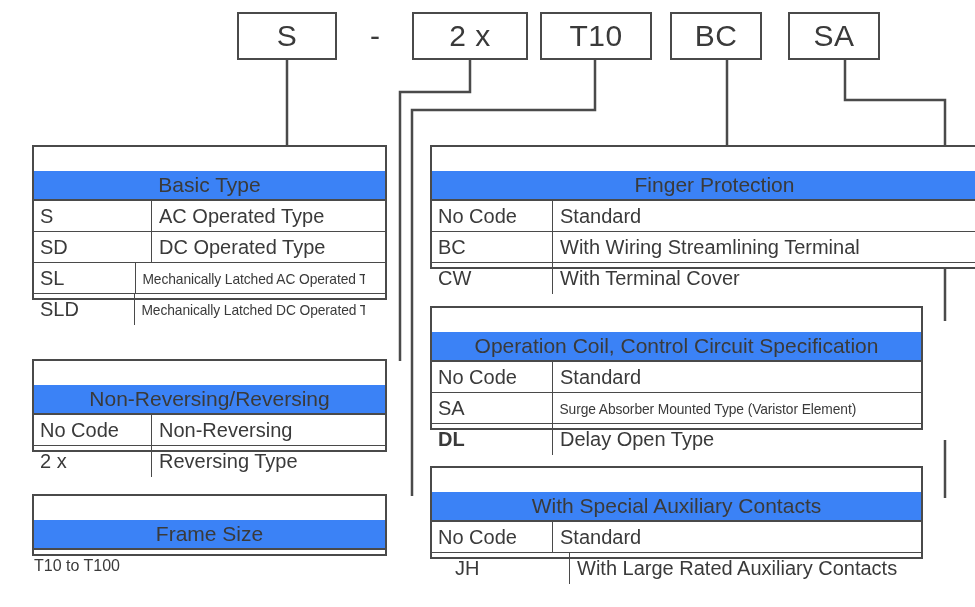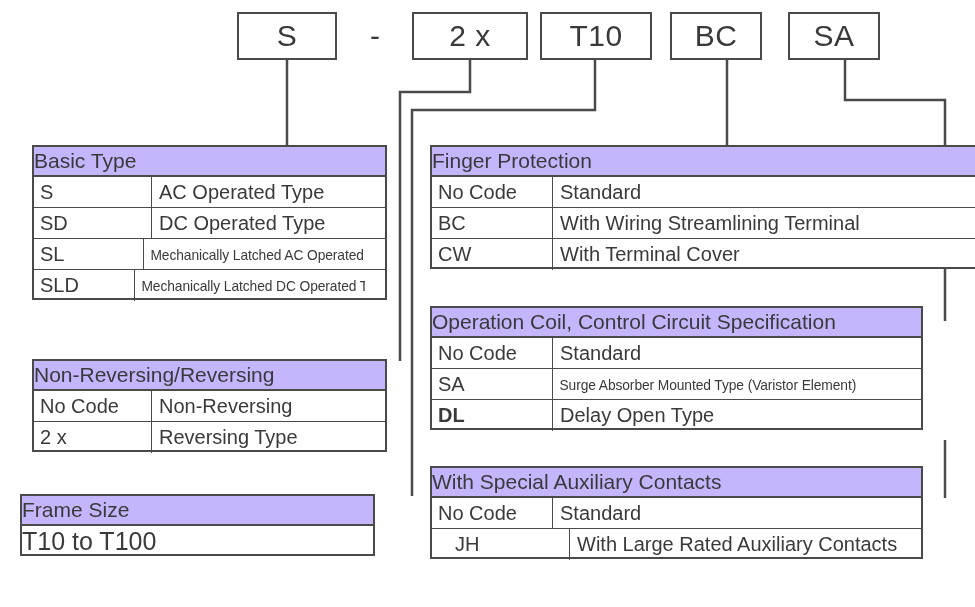--- a/index.html
+++ b/index.html
@@ -53,29 +53,30 @@
   
   .spec-table {
     position: absolute;
     box-sizing: border-box;
     border: 2px solid #4a4a4a;
     background: #ffffff;
     z-index: 2;
   }
   .tbl-header {
     box-sizing: border-box;
-    background: #c4b5fd;
+    background: #3b82f6;
     border-bottom: 2px solid #4a4a4a;
-    text-align: left;
+    text-align: center;
     font-size: 21px;
     line-height: 28px;
     height: 30px;
     color: #3a3a3a;
     white-space: nowrap;
     overflow: hidden;
+    margin-top: 24px;
   }
   .tbl-row {
     box-sizing: border-box;
     display: flex;
     height: 31px;
     border-bottom: 1.5px solid #4a4a4a;
   }
   .tbl-row:last-child {
     border-bottom: none;
   }
@@ -104,21 +105,21 @@
     font-size: 15px;
     transform: scaleX(0.92);
     transform-origin: left center;
     letter-spacing: -0.1px;
   }
   .cell-full {
     box-sizing: border-box;
     padding-left: 0;
     display: flex;
     align-items: center;
-    font-size: 25px;
+    font-size: 16px;
     white-space: nowrap;
     flex: 1;
   }
 </style>
 </head>
 <body>
 
 <div id="page">
 
   <svg id="connectors" viewBox="0 0 975 607" width="975" height="607">
@@ -167,21 +168,21 @@
 
     <div class="tbl-row">
       <div class="cell-code" style="width:118px;">S</div>
       <div class="cell-desc">AC Operated Type</div>
     </div>
     <div class="tbl-row">
       <div class="cell-code" style="width:118px;">SD</div>
       <div class="cell-desc">DC Operated Type</div>
     </div>
     <div class="tbl-row">
-      <div class="cell-code" style="width:110px;">SL</div>
+      <div class="cell-code" style="width:102px;">SL</div>
       <div class="cell-desc condensed">Mechanically Latched AC Operated Type</div>
     </div>
     <div class="tbl-row">
       <div class="cell-code" style="width:101px;">SLD</div>
       <div class="cell-desc condensed">Mechanically Latched DC Operated Type</div>
     </div>
   </div>
 
   <div class="spec-table" style="left:32px; top:359px; width:355px; height:93px;">
     <div class="tbl-header">Non-Reversing/Reversing</div>
@@ -189,21 +190,21 @@
     <div class="tbl-row">
       <div class="cell-code" style="width:118px;">No Code</div>
       <div class="cell-desc">Non-Reversing</div>
     </div>
     <div class="tbl-row">
       <div class="cell-code" style="width:118px;">2 x</div>
       <div class="cell-desc">Reversing Type</div>
     </div>
   </div>
 
-  <div class="spec-table" style="left:20px; top:494px; width:355px; height:62px;">
+  <div class="spec-table" style="left:32px; top:494px; width:355px; height:62px;">
     <div class="tbl-header">Frame Size</div>
     <div class="tbl-row">
       <div class="cell-full">T10 to T100</div>
     </div>
   </div>
 
   <div class="spec-table" style="left:430px; top:145px; width:569px; height:124px;">
     <div class="tbl-header">Finger Protection</div>
 
     <div class="tbl-row">

